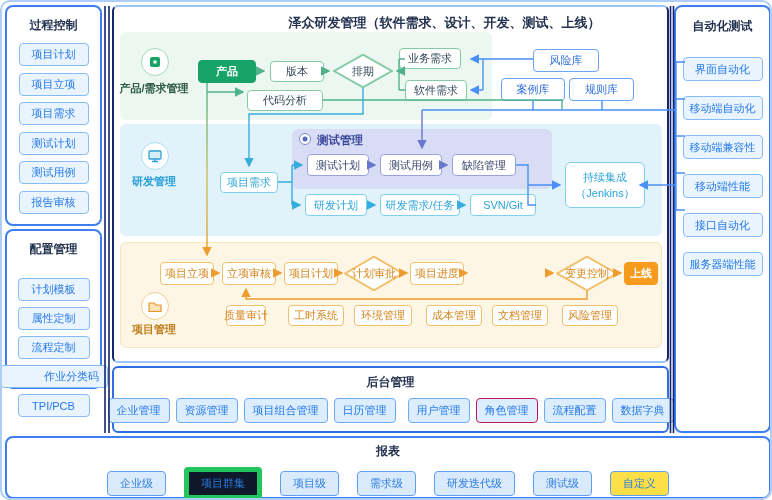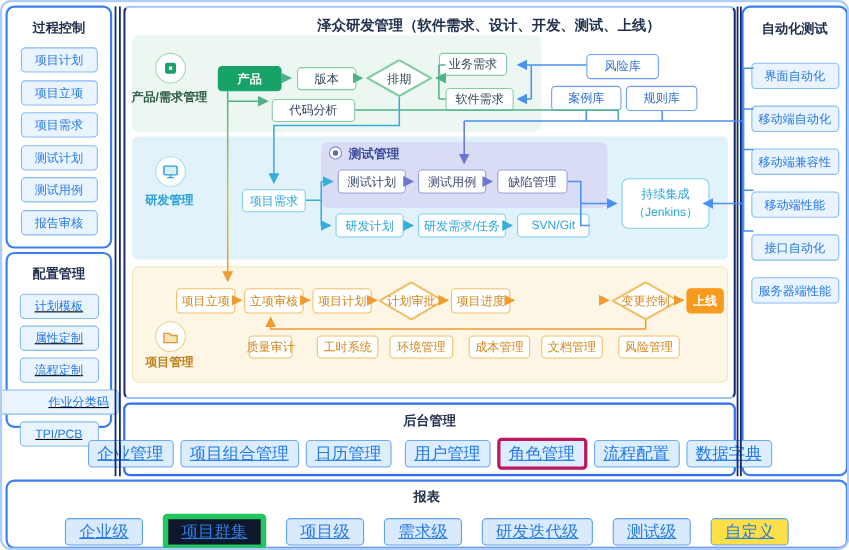--- a/index.html
+++ b/index.html
@@ -27,21 +27,21 @@
   .n-b{border-color:#6ba3f5;color:#2e6fd8;}
   .n-o{border-color:#f2c06a;color:#d3861c;}
   .n-of{background:#f79b1e;border:1px solid #f79b1e;color:#fff;font-weight:bold;}
   .diamond{position:absolute;display:flex;align-items:center;justify-content:center;z-index:3;}
   .diamond svg{position:absolute;left:0;top:0;width:100%;height:100%;}
   .diamond span{position:relative;font-size:11px;z-index:1;white-space:nowrap;}
   .iconc{position:absolute;width:26px;height:26px;border-radius:50%;background:#fff;
     display:flex;align-items:center;justify-content:center;z-index:3;}
   .seclbl{position:absolute;width:110px;text-align:center;font-size:11px;font-weight:bold;z-index:3;}
   .rowbtn{display:flex;align-items:center;justify-content:center;height:23px;
-    border-radius:4px;font-size:15px;white-space:nowrap;padding:0 8px;text-decoration:underline;}
+    border-radius:4px;font-size:11px;white-space:nowrap;padding:0 8px;}
   svg.overlay{position:absolute;left:0;top:0;width:772px;height:500px;z-index:6;pointer-events:none;}
 </style>
 </head>
 <body>
 
 <div class="canvas">
 
   <div class="abs panel colp" style="left:3px;top:3px;width:97px;height:221px;">
     <div class="hdr" style="margin-top:10px;">过程控制</div>
     <div class="colp" style="margin-top:9px;gap:6.5px;">
@@ -49,21 +49,21 @@
       <div class="sbtn" style="width:68px;">项目立项</div>
       <div class="sbtn" style="width:68px;">项目需求</div>
       <div class="sbtn" style="width:68px;">测试计划</div>
       <div class="sbtn" style="width:68px;">测试用例</div>
       <div class="sbtn" style="width:68px;">报告审核</div>
     </div>
   </div>
 
   <div class="abs panel colp" style="left:3px;top:227px;width:97px;height:160px;">
     <div class="hdr" style="margin-top:10px;">配置管理</div>
-    <div class="colp" style="margin-top:9px;gap:6px;text-decoration:underline;">
+    <div class="colp" style="margin-top:20px;gap:6px;">
       <div class="sbtn" style="width:70px;">计划模板</div>
       <div class="sbtn" style="width:70px;">属性定制</div>
       <div class="sbtn" style="width:70px;">流程定制</div>
       <div class="sbtn" style="width:70px;padding-left:36px;">作业分类码</div>
       <div class="sbtn" style="width:70px;">TPI/PCB</div>
     </div>
   </div>
 
   <div class="abs panel colp" style="left:672px;top:3px;width:97px;height:428px;">
     <div class="hdr" style="margin-top:11px;">自动化测试</div>
@@ -165,25 +165,26 @@
   <div class="node n-o" style="left:286px;top:303px;width:56px;height:21px;">工时系统</div>
   <div class="node n-o" style="left:352px;top:303px;width:58px;height:21px;">环境管理</div>
   <div class="node n-o" style="left:424px;top:303px;width:56px;height:21px;">成本管理</div>
   <div class="node n-o" style="left:490px;top:303px;width:56px;height:21px;">文档管理</div>
   <div class="node n-o" style="left:560px;top:303px;width:56px;height:21px;">风险管理</div>
 
   <div class="abs colp" style="left:110px;top:364px;width:557px;height:67px;background:#fff;border:2.5px solid #2e6fe8;border-radius:6px;">
     <div class="hdr" style="margin-top:6px;">后台管理</div>
     <div style="display:flex;align-items:center;justify-content:center;margin-top:7px;gap:6px;width:100%;">
       <div class="rowbtn" style="background:#dceefe;border:1px solid #6fa9f4;color:#2478e8;">企业管理</div>
+      <div class="rowbtn" style="background:#dceefe;border:1px solid #6fa9f4;color:#2478e8;">资源管理</div>
       <div class="rowbtn" style="background:#dceefe;border:1px solid #6fa9f4;color:#2478e8;">项目组合管理</div>
       <div class="rowbtn" style="background:#dceefe;border:1px solid #6fa9f4;color:#2478e8;">日历管理</div>
       <div style="width:18px;"></div>
       <div class="rowbtn" style="background:#dceefe;border:1px solid #6fa9f4;color:#2478e8;">用户管理</div>
-      <div class="rowbtn" style="background:#dceefe;border:3px solid #be185d;color:#2478e8;">角色管理</div>
+      <div class="rowbtn" style="background:#dceefe;border:1px solid #be185d;color:#2478e8;">角色管理</div>
       <div class="rowbtn" style="background:#dceefe;border:1px solid #6fa9f4;color:#2478e8;">流程配置</div>
       <div class="rowbtn" style="background:#dceefe;border:1px solid #6fa9f4;color:#2478e8;">数据字典</div>
     </div>
   </div>
 
   <div class="abs colp" style="left:3px;top:434px;width:766px;height:63px;background:#fff;border:2px solid #3d7ef2;border-radius:8px;">
     <div class="hdr" style="margin-top:5px;">报表</div>
     <div style="display:flex;align-items:center;justify-content:center;margin-top:7px;gap:18px;width:100%;">
       <div class="rowbtn" style="background:#d9eafc;border:1px solid #5f9ff0;color:#2b7ce0;padding:0 12px;">企业级</div>
       <div class="rowbtn" style="background:#0f172a;border:5px solid #22c55e;color:#2b7ce0;padding:0 12px;">项目群集</div>

